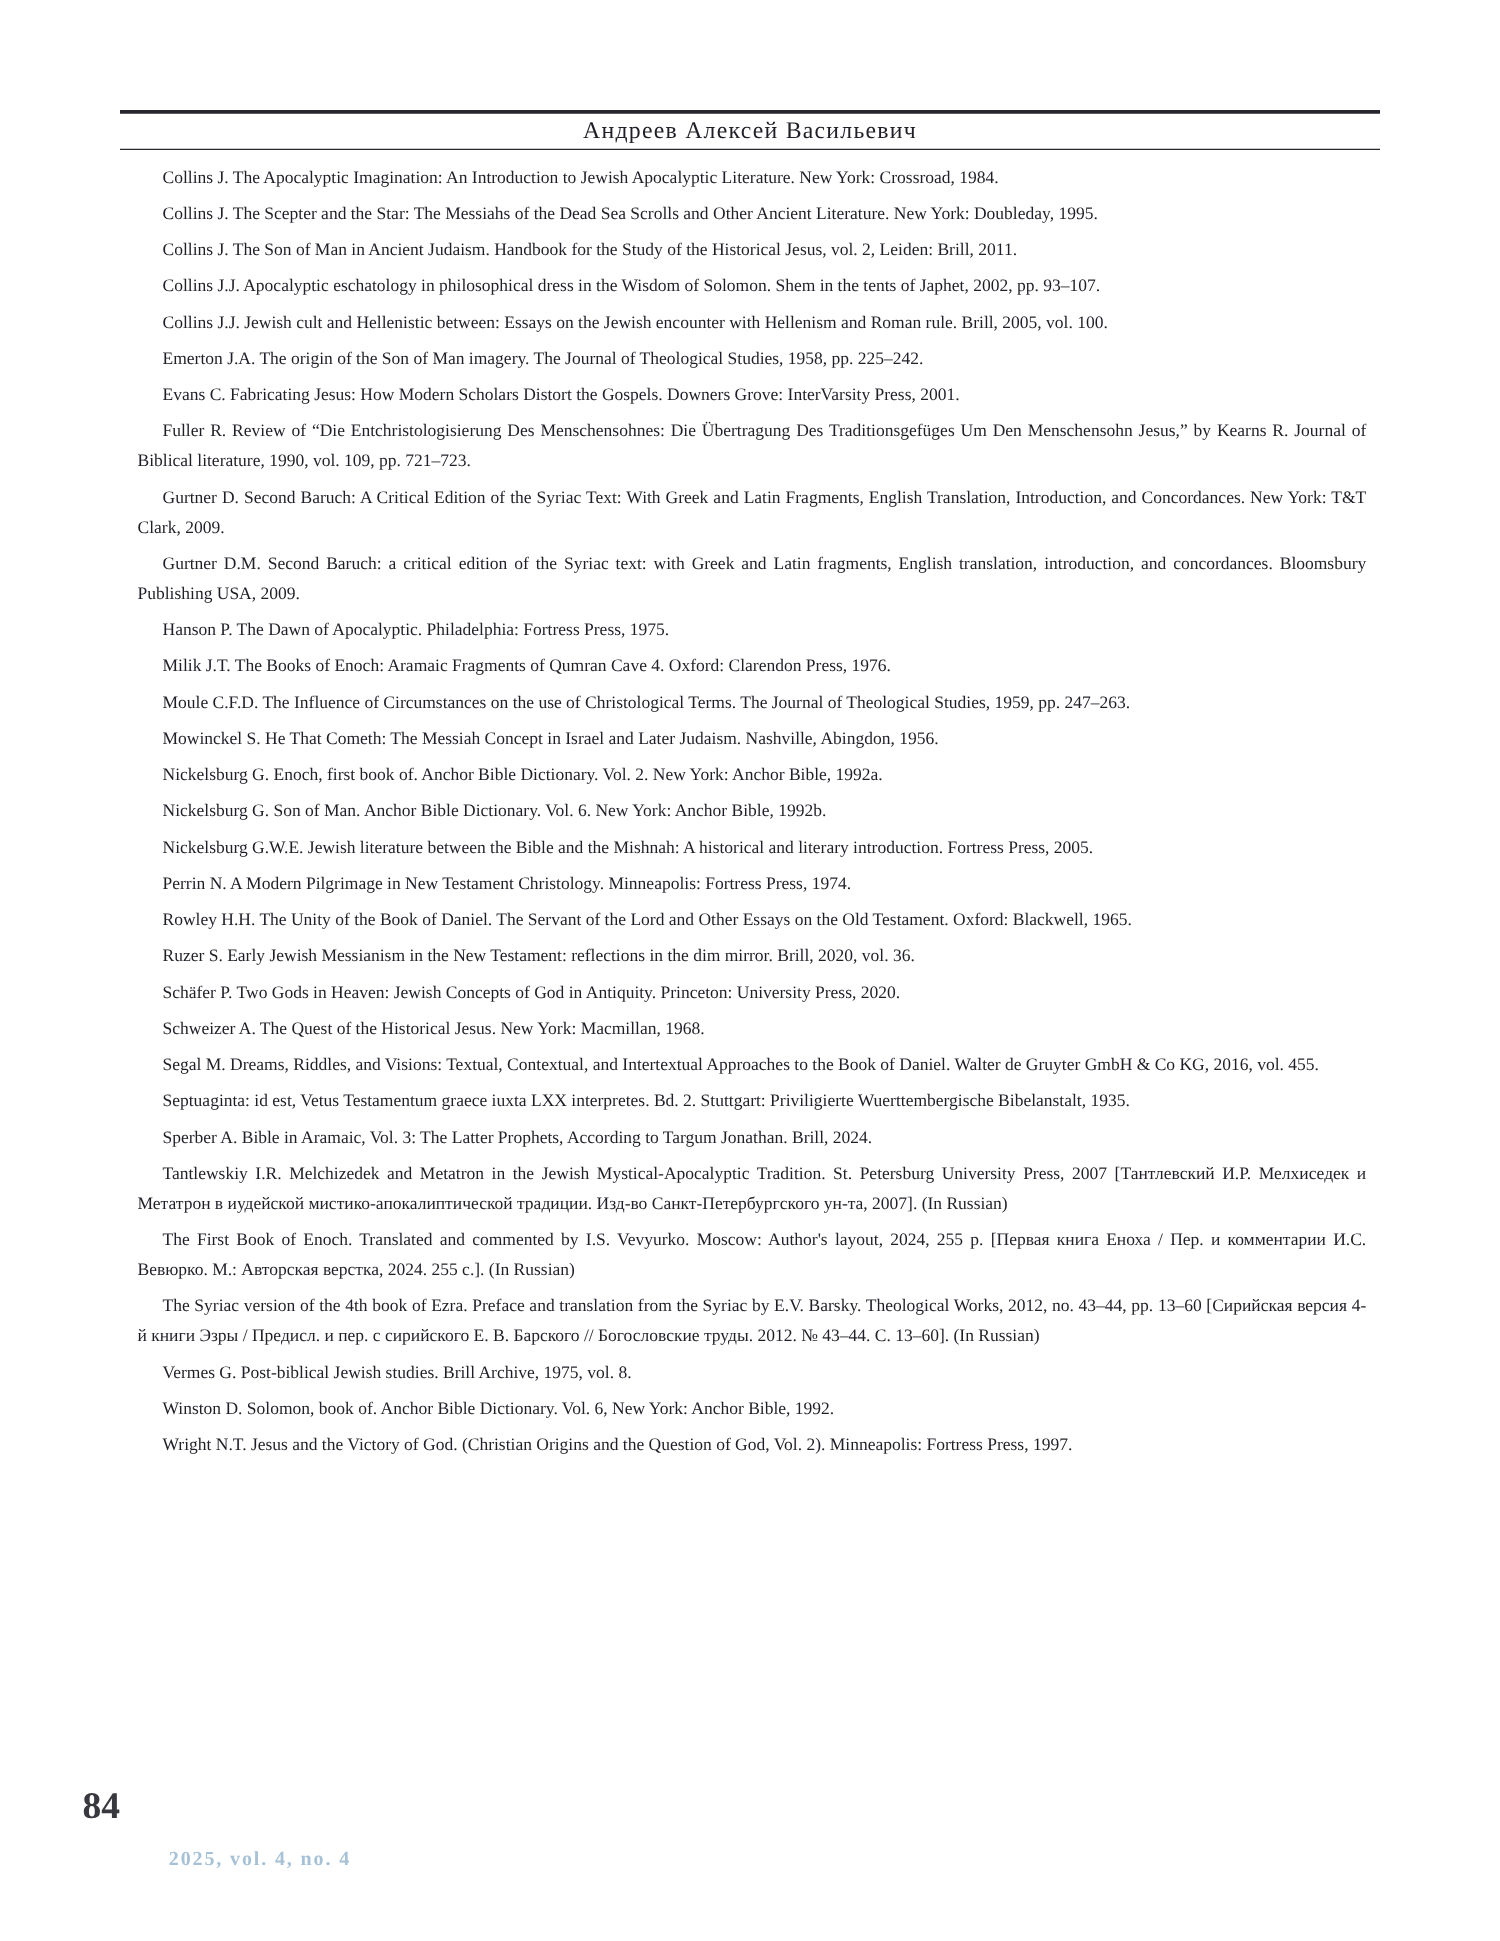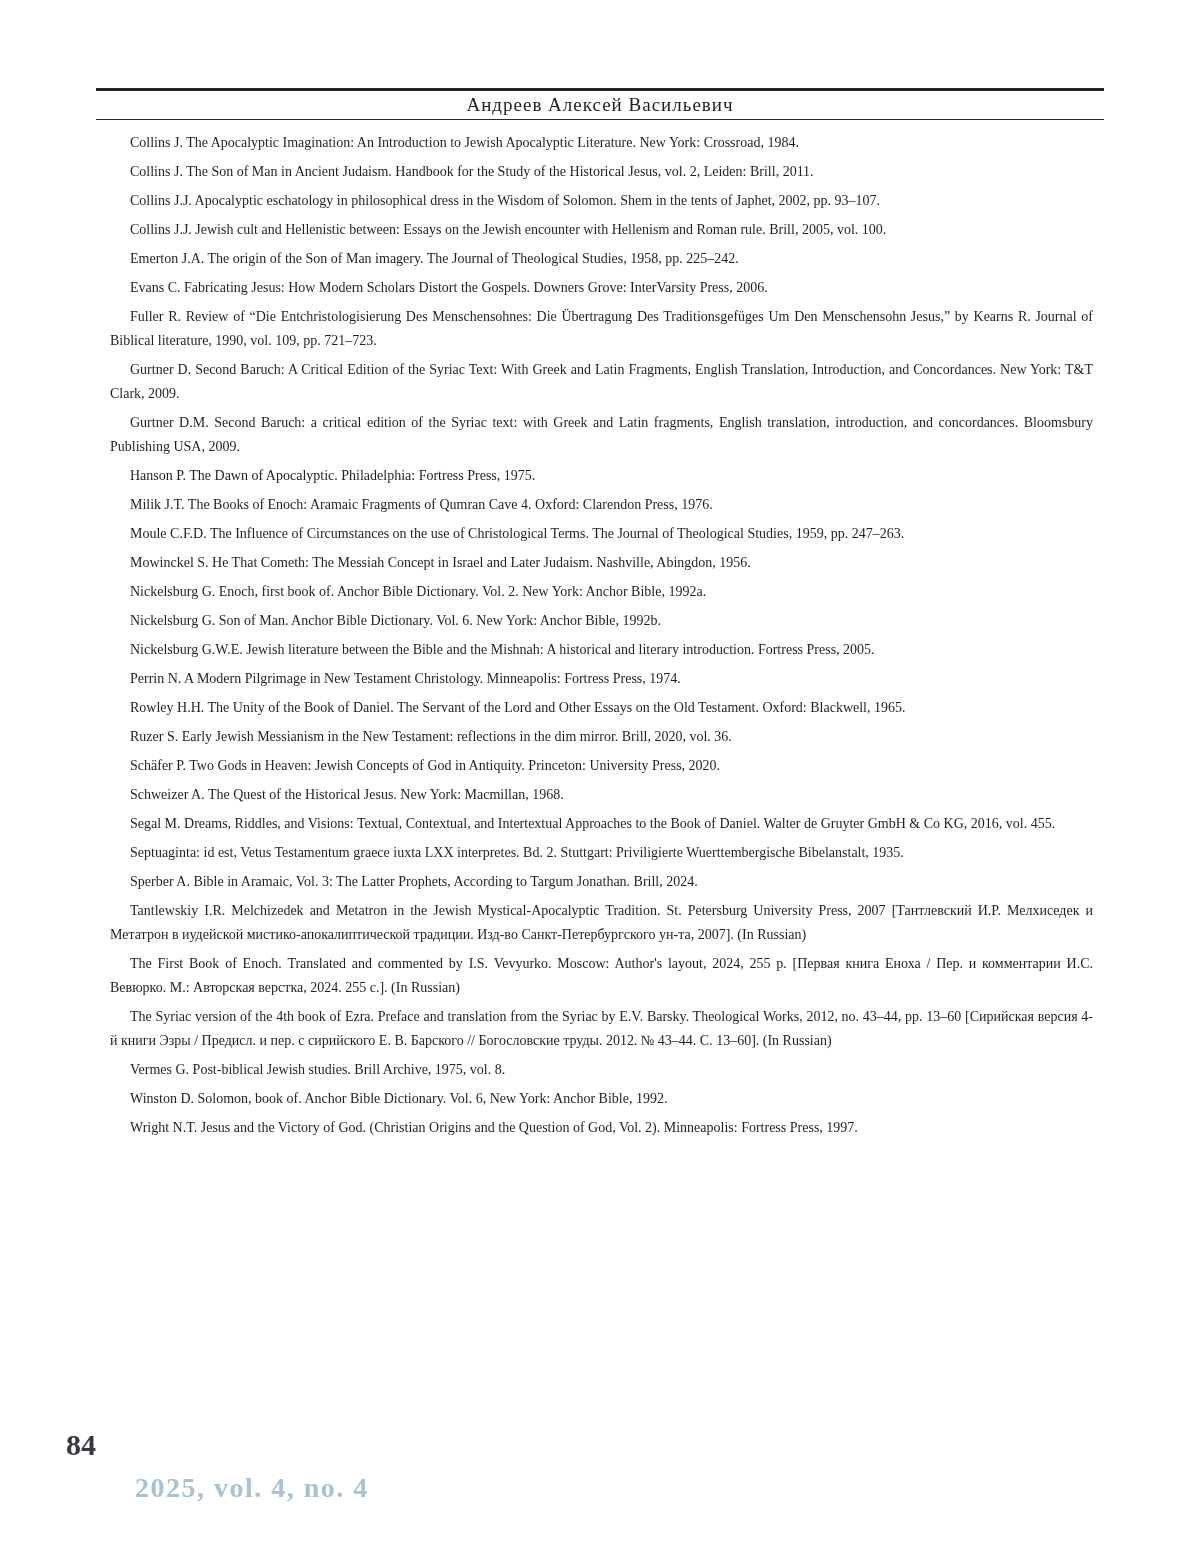--- a/index.html
+++ b/index.html
@@ -53,43 +53,44 @@
     position:absolute;left:135px;top:1472px;
     color:var(--footer-accent);
     font-weight:bold;
   }
   .journal-title{
     font-size:25px;
     letter-spacing:2px;
     line-height:32px;
   }
   .journal-issue{
-    font-size:28px;
+    font-size:16px;
     letter-spacing:1.5px;
     line-height:32px;
   }
 </style>
 </head>
 <body>
 
 <div class="rule-top"></div>
 
 <div class="page-header">
   <span>Андреев Алексей Васильевич</span>
 </div>
 
 <div class="rule-bottom"></div>
 
 <div class="references">
     <p>Collins J. The Apocalyptic Imagination: An Introduction to Jewish Apocalyptic Literature. New York: Crossroad, 1984.</p>
+    <p>Collins J. The Scepter and the Star: The Messiahs of the Dead Sea Scrolls and Other Ancient Literature. New York: Doubleday, 1995.</p>
     <p>Collins J. The Son of Man in Ancient Judaism. Handbook for the Study of the Historical Jesus, vol. 2, Leiden: Brill, 2011.</p>
     <p>Collins J.J. Apocalyptic eschatology in philosophical dress in the Wisdom of Solomon. Shem in the tents of Japhet, 2002, pp. 93–107.</p>
     <p>Collins J.J. Jewish cult and Hellenistic between: Essays on the Jewish encounter with Hellenism and Roman rule. Brill, 2005, vol. 100.</p>
     <p>Emerton J.A. The origin of the Son of Man imagery. The Journal of Theological Studies, 1958, pp. 225–242.</p>
-    <p>Evans C. Fabricating Jesus: How Modern Scholars Distort the Gospels. Downers Grove: InterVarsity Press, 2006.</p>
+    <p>Evans C. Fabricating Jesus: How Modern Scholars Distort the Gospels. Downers Grove: InterVarsity Press, 2001.</p>
     <p>Fuller R. Review of “Die Entchristologisierung Des Menschensohnes: Die Übertragung Des Traditionsgefüges Um Den Menschensohn Jesus,” by Kearns R. Journal of Biblical literature, 1990, vol. 109, pp. 721–723.</p>
     <p>Gurtner D. Second Baruch: A Critical Edition of the Syriac Text: With Greek and Latin Fragments, English Translation, Introduction, and Concordances. New York: T&amp;T Clark, 2009.</p>
     <p>Gurtner D.M. Second Baruch: a critical edition of the Syriac text: with Greek and Latin fragments, English translation, introduction, and concordances. Bloomsbury Publishing USA, 2009.</p>
     <p>Hanson P. The Dawn of Apocalyptic. Philadelphia: Fortress Press, 1975.</p>
     <p>Milik J.T. The Books of Enoch: Aramaic Fragments of Qumran Cave 4. Oxford: Clarendon Press, 1976.</p>
     <p>Moule C.F.D. The Influence of Circumstances on the use of Christological Terms. The Journal of Theological Studies, 1959, pp. 247–263.</p>
     <p>Mowinckel S. He That Cometh: The Messiah Concept in Israel and Later Judaism. Nashville, Abingdon, 1956.</p>
     <p>Nickelsburg G. Enoch, first book of. Anchor Bible Dictionary. Vol. 2. New York: Anchor Bible, 1992a.</p>
     <p>Nickelsburg G. Son of Man. Anchor Bible Dictionary. Vol. 6. New York: Anchor Bible, 1992b.</p>
     <p>Nickelsburg G.W.E. Jewish literature between the Bible and the Mishnah: A historical and literary introduction. Fortress Press, 2005.</p>

